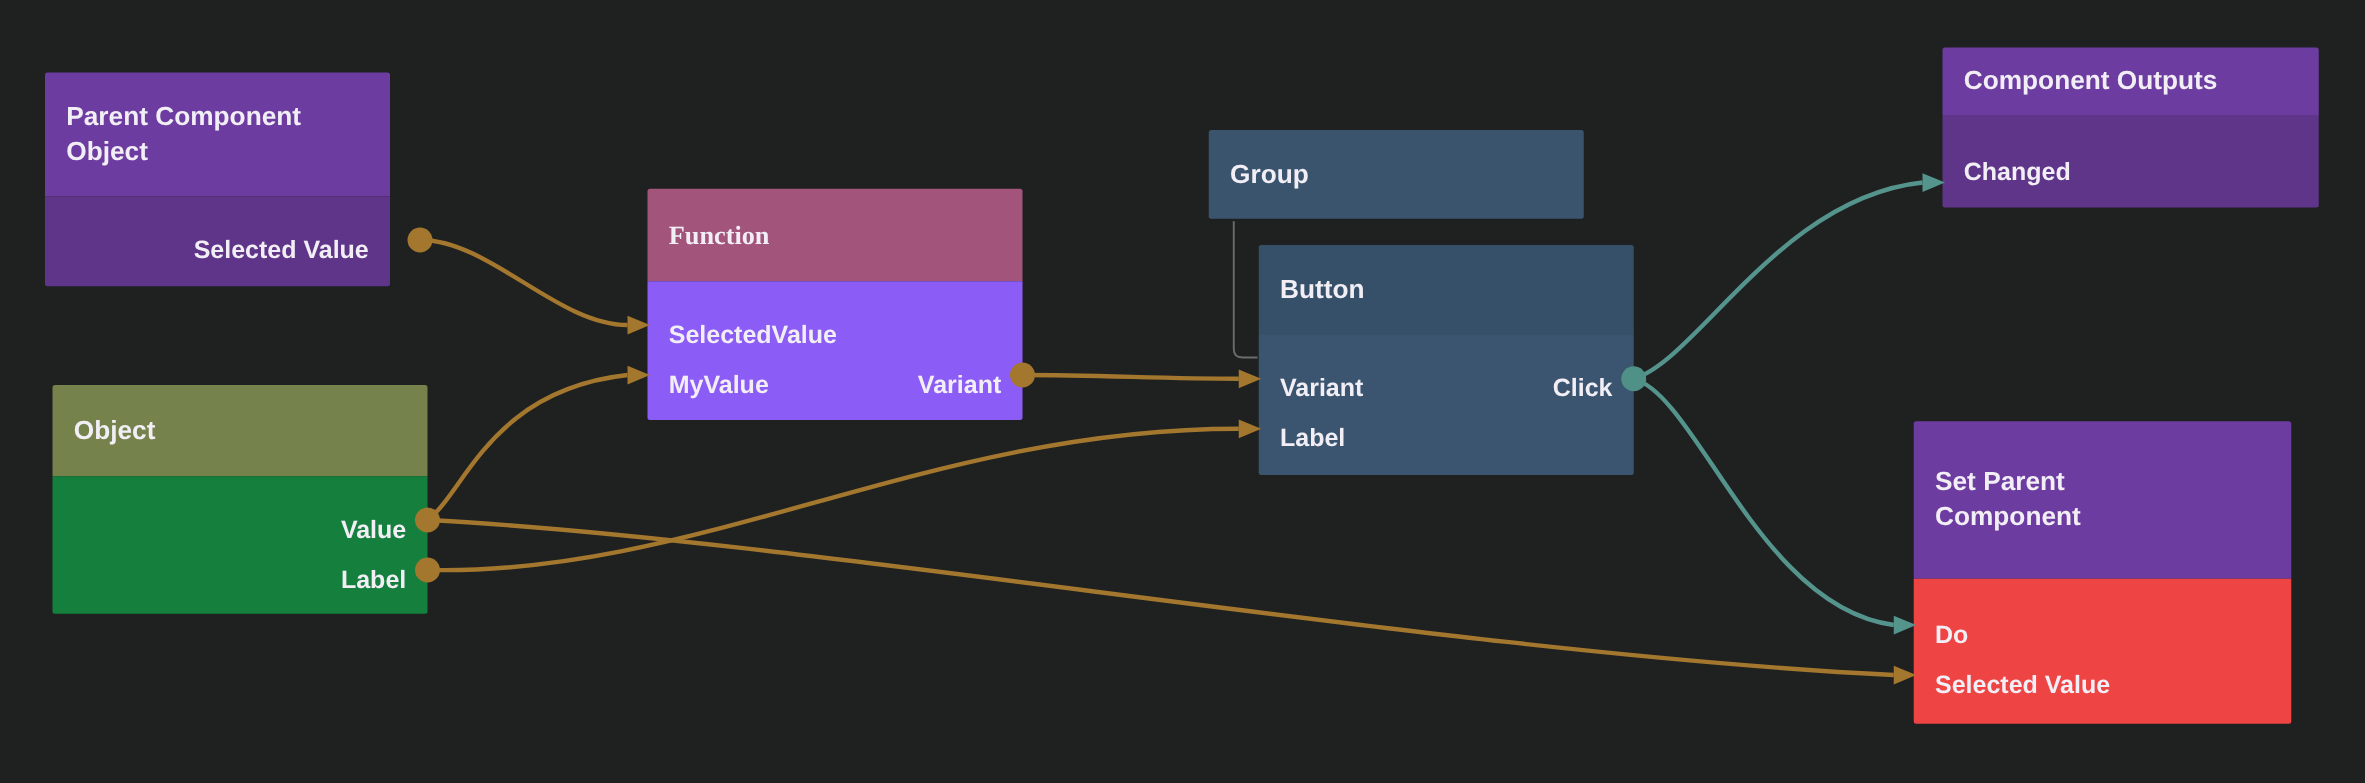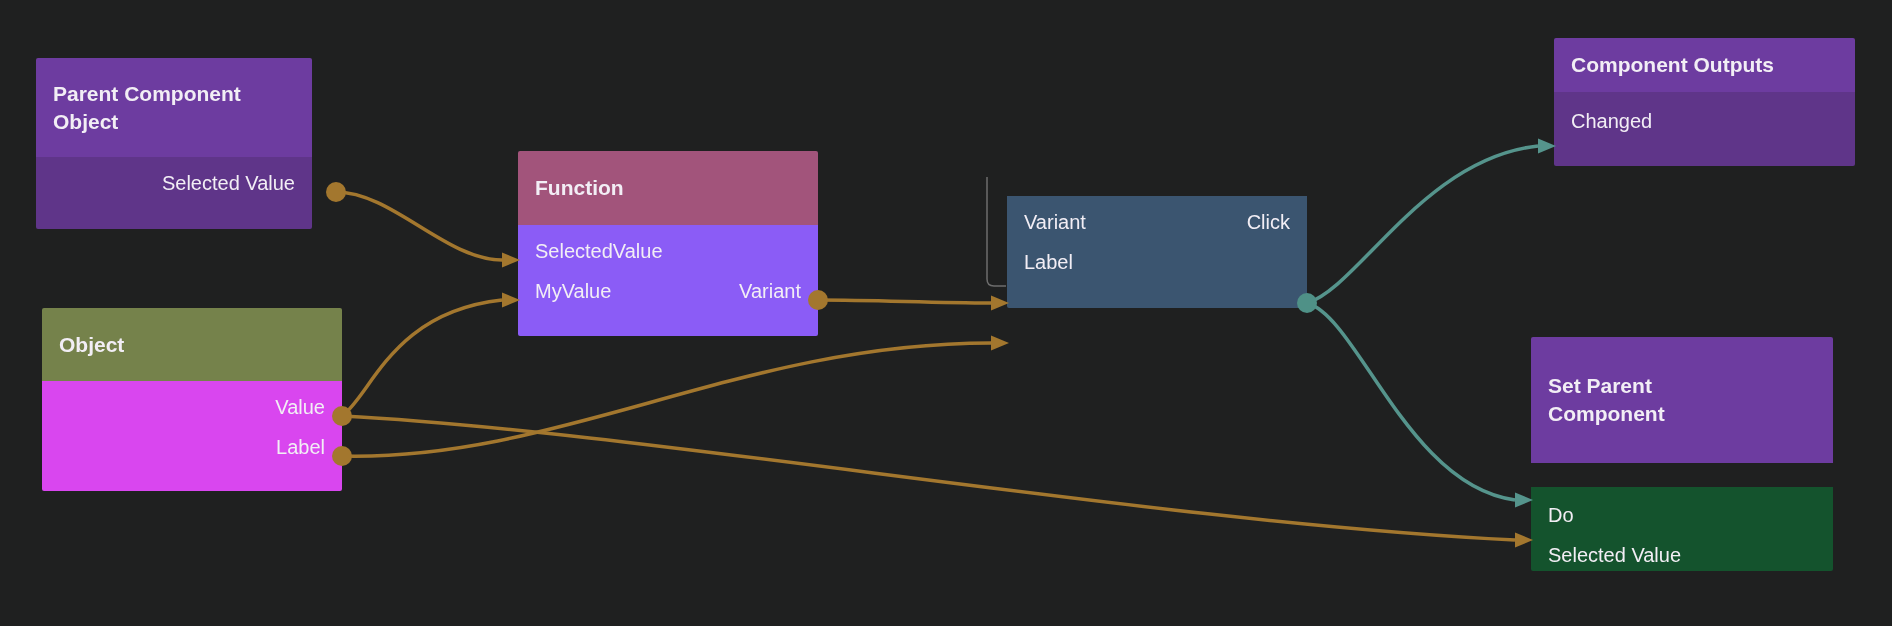--- a/index.html
+++ b/index.html
@@ -16,22 +16,23 @@
     font-size:21px;font-weight:600;line-height:28px;
     border-radius:2px 2px 0 0;
   }
   .hdr .title-wrap span{display:block;}
   .bdy{
     padding-top:15px;box-sizing:border-box;
     font-size:20px;
     border-radius:0 0 2px 2px;
   }
   .row{
-    height:40px;display:flex;align-items:flex-start;
+    height:40px;display:flex;align-items:flex-end;
     padding:0 17px;
+    font-weight:bold;
   }
   .row .out{margin-left:auto;text-align:right;}
   .wires{position:absolute;left:0;top:0;pointer-events:none;}
 </style>
 </head>
 <body style="background: rgb(31, 32, 32);">
 
 <div class="canvas">
 
   <div class="node" style="left:36px;top:58px;width:276px;height:171px">
@@ -47,49 +48,61 @@
       </div>
     </div>
   </div>
 
   <div class="node" style="left:42px;top:308px;width:300px;height:183px">
     <div class="hdr" style="height: 73px; background: rgb(117, 130, 75);">
       <span class="title-wrap">
         <span>Object</span>
       </span>
     </div>
-    <div class="bdy" style="height: 110px; padding-top: 15px; background: #d946ef; padding-left: 40px;">
+    <div class="bdy" style="height: 110px; padding-top: 15px; background: #15803d; padding-left: 40px;">
       <div class="row">
         <span class="out">Value</span>
       </div>
       <div class="row">
         <span class="out">Label</span>
       </div>
     </div>
   </div>
 
   <div class="node" style="left:518px;top:151px;width:300px;height:185px">
-    <div class="hdr" style="height: 74px; background: rgb(162, 84, 123);">
+    <div class="hdr" style="height: 74px; background: rgb(162, 84, 123); font-family: Liberation Serif, serif;">
       <span class="title-wrap">
         <span>Function</span>
       </span>
     </div>
     <div class="bdy" style="height: 111px; padding-top: 15px; background: #8b5cf6;">
       <div class="row">
         <span class="in">SelectedValue</span>
       </div>
       <div class="row">
         <span class="in">MyValue</span>
         <span class="out">Variant</span>
       </div>
     </div>
   </div>
 
+  <div class="node" style="left:967px;top:104px;width:300px;height:71px">
+    <div class="hdr" style="height: 71px; border-radius: 2px; background: rgb(58, 84, 110);">
+      <span class="title-wrap">
+        <span>Group</span>
+      </span>
+    </div>
+  </div>
 
   <div class="node" style="left:1007px;top:196px;width:300px;height:184px">
+    <div class="hdr" style="height: 72px; background: rgb(54, 80, 106);">
+      <span class="title-wrap">
+        <span>Button</span>
+      </span>
+    </div>
     <div class="bdy" style="height: 112px; padding-top: 15px; background: rgb(59, 85, 112);">
       <div class="row">
         <span class="in">Variant</span>
         <span class="out">Click</span>
       </div>
       <div class="row">
         <span class="in">Label</span>
       </div>
     </div>
   </div>
@@ -107,21 +120,21 @@
     </div>
   </div>
 
   <div class="node" style="left:1531px;top:337px;width:302px;height:238px">
     <div class="hdr" style="height: 126px; background: rgb(109, 60, 160);">
       <span class="title-wrap">
         <span>Set Parent</span>
         <span>Component</span>
       </span>
     </div>
-    <div class="bdy" style="height: 84px; padding-top: 17px; background: #14532d; margin-top: 24px;">
+    <div class="bdy" style="height: 116px; padding-top: 17px; background: #ef4444;">
       <div class="row">
         <span class="in">Do</span>
       </div>
       <div class="row">
         <span class="in">Selected Value</span>
       </div>
     </div>
   </div>
 
   <svg class="wires" width="1892" height="626" viewBox="0 0 1892 626">

